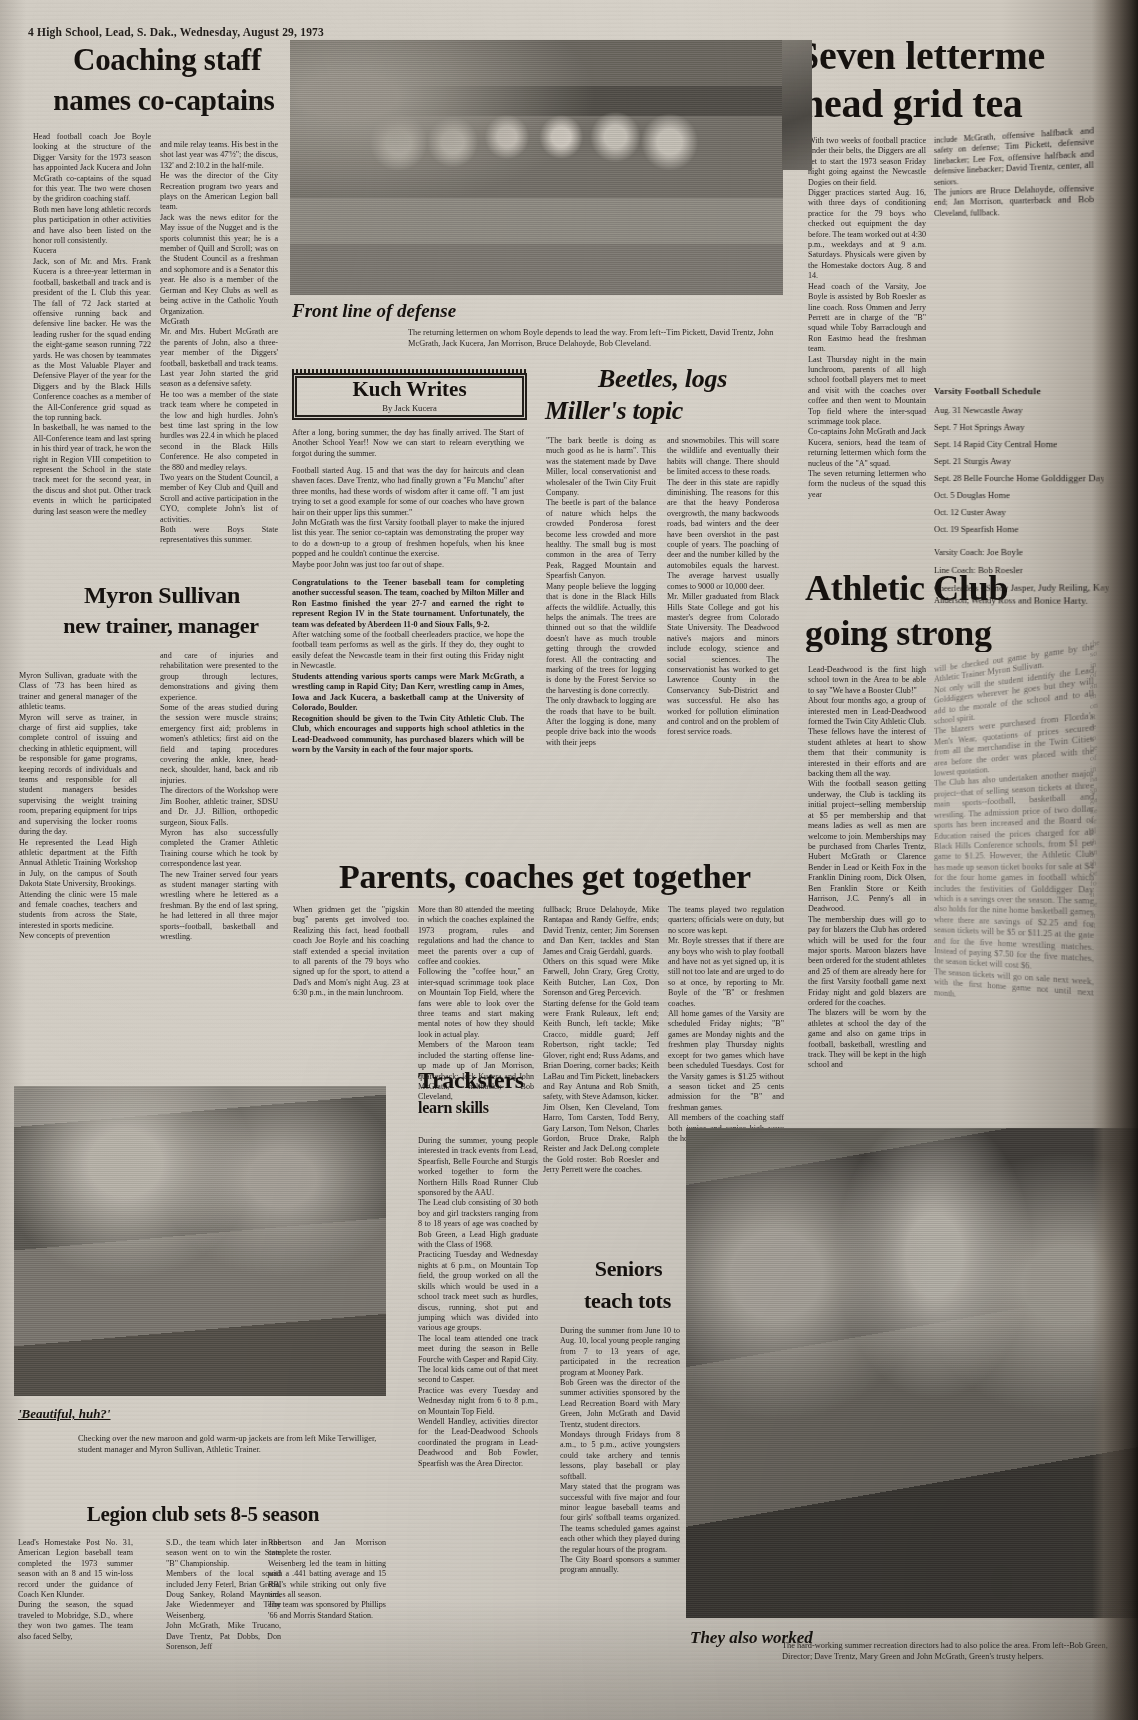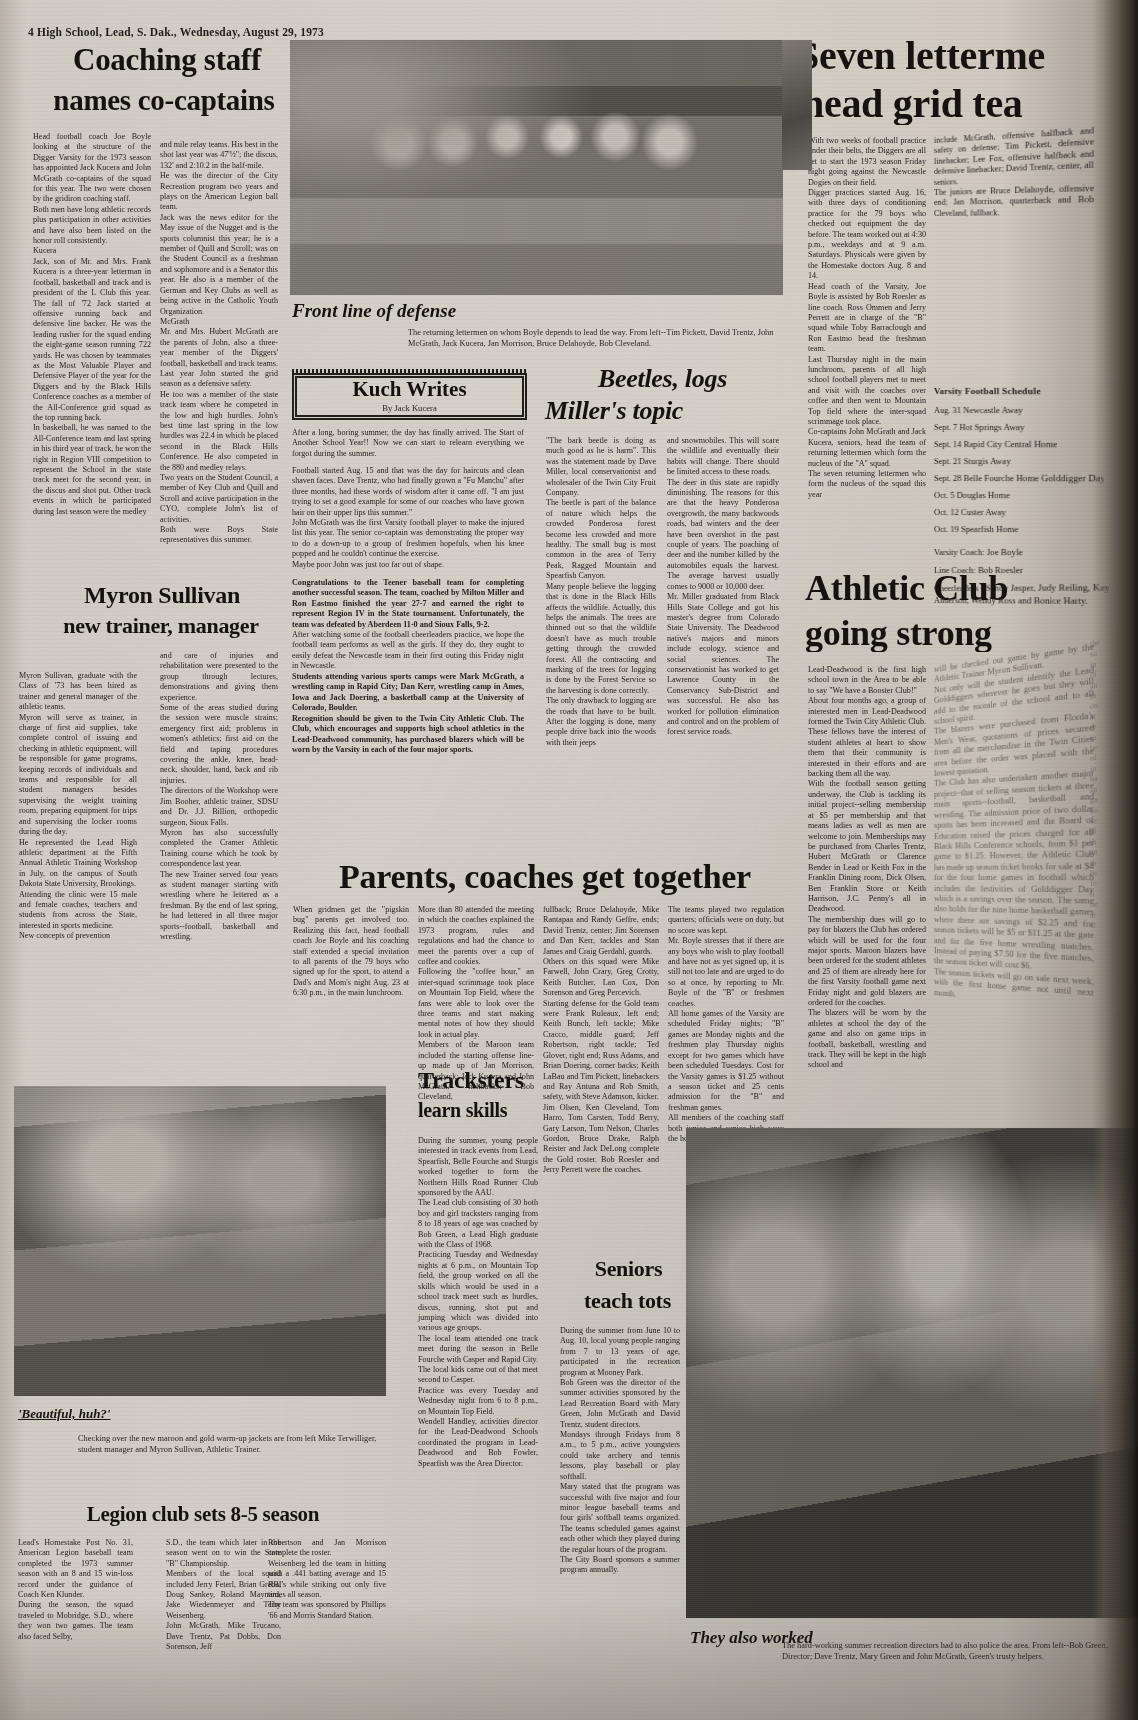--- a/index.html
+++ b/index.html
@@ -191,21 +191,21 @@
     <div class="kuch-title" style="margin-top:2px;">Kuch Writes</div>
     <div class="kuch-by" style="margin-top:1px;">By Jack Kucera</div>
   </div>
 
   <div class="body" style="position:absolute; left:292px; top:428px; width:232px;">After a long, boring summer, the day has finally arrived. The Start of Another School Year!! Now we can start to relearn everything we forgot during the summer.</div>
   <div class="body" style="position:absolute; left:292px; top:466px; width:232px;">Football started Aug. 15 and that was the day for haircuts and clean shaven faces. Dave Trentz, who had finally grown a "Fu Manchu" after three months, had these words of wisdom after it came off. "I am just trying to set a good example for some of our coaches who have grown hair on their upper lips this summer."</div>
   <div class="body" style="position:absolute; left:292px; top:518px; width:232px;">John McGrath was the first Varsity football player to make the injured list this year. The senior co-captain was demonstrating the proper way to do a down-up to a group of freshmen hopefuls, when his knee popped and he couldn't continue the exercise.</div>
   <div class="body" style="position:absolute; left:292px; top:560px; width:232px;">Maybe poor John was just too far out of shape.</div>
   <div class="body" style="position:absolute; left:292px; top:578px; width:232px; font-weight:700;">Congratulations to the Teener baseball team for completing another successful season. The team, coached by Milton Miller and Ron Eastmo finished the year 27-7 and earned the right to represent Region IV in the State tournament. Unfortunately, the team was defeated by Aberdeen 11-0 and Sioux Falls, 9-2.</div>
   <div class="body" style="position:absolute; left:292px; top:630px; width:232px; font-weight:400;">After watching some of the football cheerleaders practice, we hope the football team performs as well as the girls. If they do, they ought to easily defeat the Newcastle team in their first outing this Friday night in Newcastle.</div>
-  <div class="body" style="position:absolute; left:292px; top:672px; width:232px; font-weight:700;">Students attending various sports camps were Mark McGrath, a wrestling camp in Rapid City; Dan Kerr, wrestling camp in Ames, Iowa and Jack Doering, a basketball camp at the University of Colorado, Boulder.</div>
+  <div class="body" style="position:absolute; left:292px; top:672px; width:232px; font-weight:700;">Students attending various sports camps were Mark McGrath, a wrestling camp in Rapid City; Dan Kerr, wrestling camp in Ames, Iowa and Jack Kucera, a basketball camp at the University of Colorado, Boulder.</div>
   <div class="body" style="position:absolute; left:292px; top:714px; width:232px; font-weight:700;">Recognition should be given to the Twin City Athletic Club. The Club, which encourages and supports high school athletics in the Lead-Deadwood community, has purchased blazers which will be worn by the Varsity in each of the four major sports.</div>
 
   <div class="hed hed-italic" style="position:absolute; left:545px; top:366px; width:235px; font-size:26px; text-align:center;">Beetles, logs</div>
   <div class="hed hed-italic" style="position:absolute; left:545px; top:398px; width:235px; font-size:26px; text-align:left;">Miller's topic</div>
 
   <div class="body" style="position:absolute; left:546px; top:436px; width:110px; height:330px; white-space:pre-line;">"The bark beetle is doing as much good as he is harm". This was the statement made by Dave Miller, local conservationist and wholesaler of the Twin City Fruit Company.
 The beetle is part of the balance of nature which helps the crowded Ponderosa forest become less crowded and more healthy. The small bug is most common in the area of Terry Peak, Ragged Mountain and Spearfish Canyon.
 Many people believe the logging that is done in the Black Hills affects the wildlife. Actually, this helps the animals. The trees are thinned out so that the wildlife doesn't have as much trouble getting through the crowded forest. All the contracting and marking of the trees for logging is done by the Forest Service so the harvesting is done correctly.
 The only drawback to logging are the roads that have to be built. After the logging is done, many people drive back into the woods with their jeeps</div>
   <div class="body" style="position:absolute; left:667px; top:436px; width:112px; height:330px; white-space:pre-line;">and snowmobiles. This will scare the wildlife and eventually their habits will change. There should be limited access to these roads.
@@ -290,21 +290,21 @@
   <div class="body" style="position:absolute; left:18px; top:1538px; width:115px; white-space:pre-line;">Lead's Homestake Post No. 31, American Legion baseball team completed the 1973 summer season with an 8 and 15 win-loss record under the guidance of Coach Ken Klunder.
 During the season, the squad traveled to Mobridge, S.D., where they won two games. The team also faced Selby,</div>
   <div class="body" style="position:absolute; left:143px; top:1538px; width:115px; white-space:pre-line;margin-left:23px;">S.D., the team which later in the season went on to win the State "B" Championship.
 Members of the local squad included Jerry Feterl, Brian Greba, Doug Sankey, Roland Maynard, Jake Wiedenmeyer and Terry Weisenberg.
 John McGrath, Mike Trucano, Dave Trentz, Pat Dobbs, Don Sorenson, Jeff</div>
   <div class="body" style="position:absolute; left:268px; top:1538px; width:118px; white-space:pre-line;">Robertson and Jan Morrison complete the roster.
 Weisenberg led the team in hitting with a .441 batting average and 15 RBI's while striking out only five times all season.
 The team was sponsored by Phillips '66 and Morris Standard Station.</div>
 
   <div class="hed" style="position:absolute; left:418px; top:1068px; width:135px; font-size:24px;">Tracksters</div>
-  <div class="hed" style="position:absolute; left:418px; top:1100px; width:145px; font-size:20px;">learn skills</div>
+  <div class="hed" style="position:absolute; left:418px; top:1100px; width:145px; font-size:16px;">learn skills</div>
   <div class="body" style="position:absolute; left:418px; top:1136px; width:120px; white-space:pre-line;">During the summer, young people interested in track events from Lead, Spearfish, Belle Fourche and Sturgis worked together to form the Northern Hills Road Runner Club sponsored by the AAU.
 The Lead club consisting of 30 both boy and girl tracksters ranging from 8 to 18 years of age was coached by Bob Green, a Lead High graduate with the Class of 1968.
 Practicing Tuesday and Wednesday nights at 6 p.m., on Mountain Top field, the group worked on all the skills which would be used in a school track meet such as hurdles, discus, running, shot put and jumping which was divided into various age groups.
 The local team attended one track meet during the season in Belle Fourche with Casper and Rapid City. The local kids came out of that meet second to Casper.
 Practice was every Tuesday and Wednesday night from 6 to 8 p.m., on Mountain Top Field.
 Wendell Handley, activities director for the Lead-Deadwood Schools coordinated the program in Lead-Deadwood and Bob Fowler, Spearfish was the Area Director.</div>
 
   <div class="hed" style="position:absolute; left:566px; top:1258px; width:125px; font-size:22px; text-align:center;">Seniors</div>
   <div class="hed" style="position:absolute; left:560px; top:1290px; width:135px; font-size:22px; text-align:center;">teach tots</div>
   <div class="body" style="position:absolute; left:560px; top:1326px; width:120px; white-space:pre-line;">During the summer from June 10 to Aug. 10, local young people ranging from 7 to 13 years of age, participated in the recreation program at Mooney Park.

